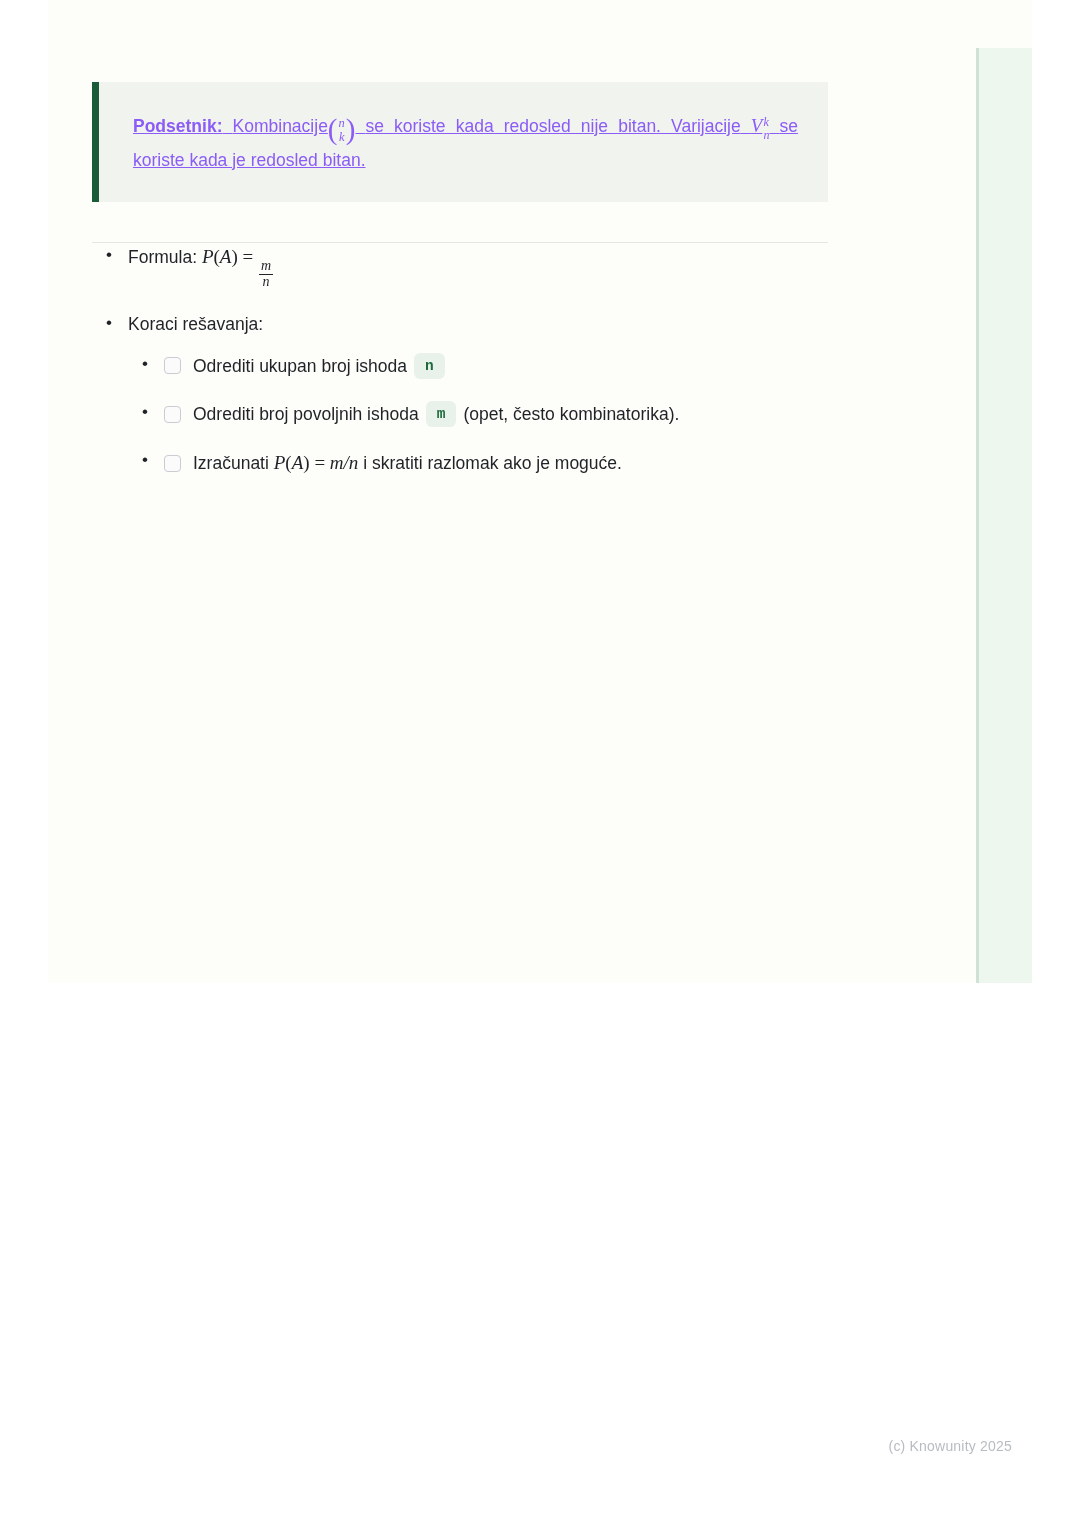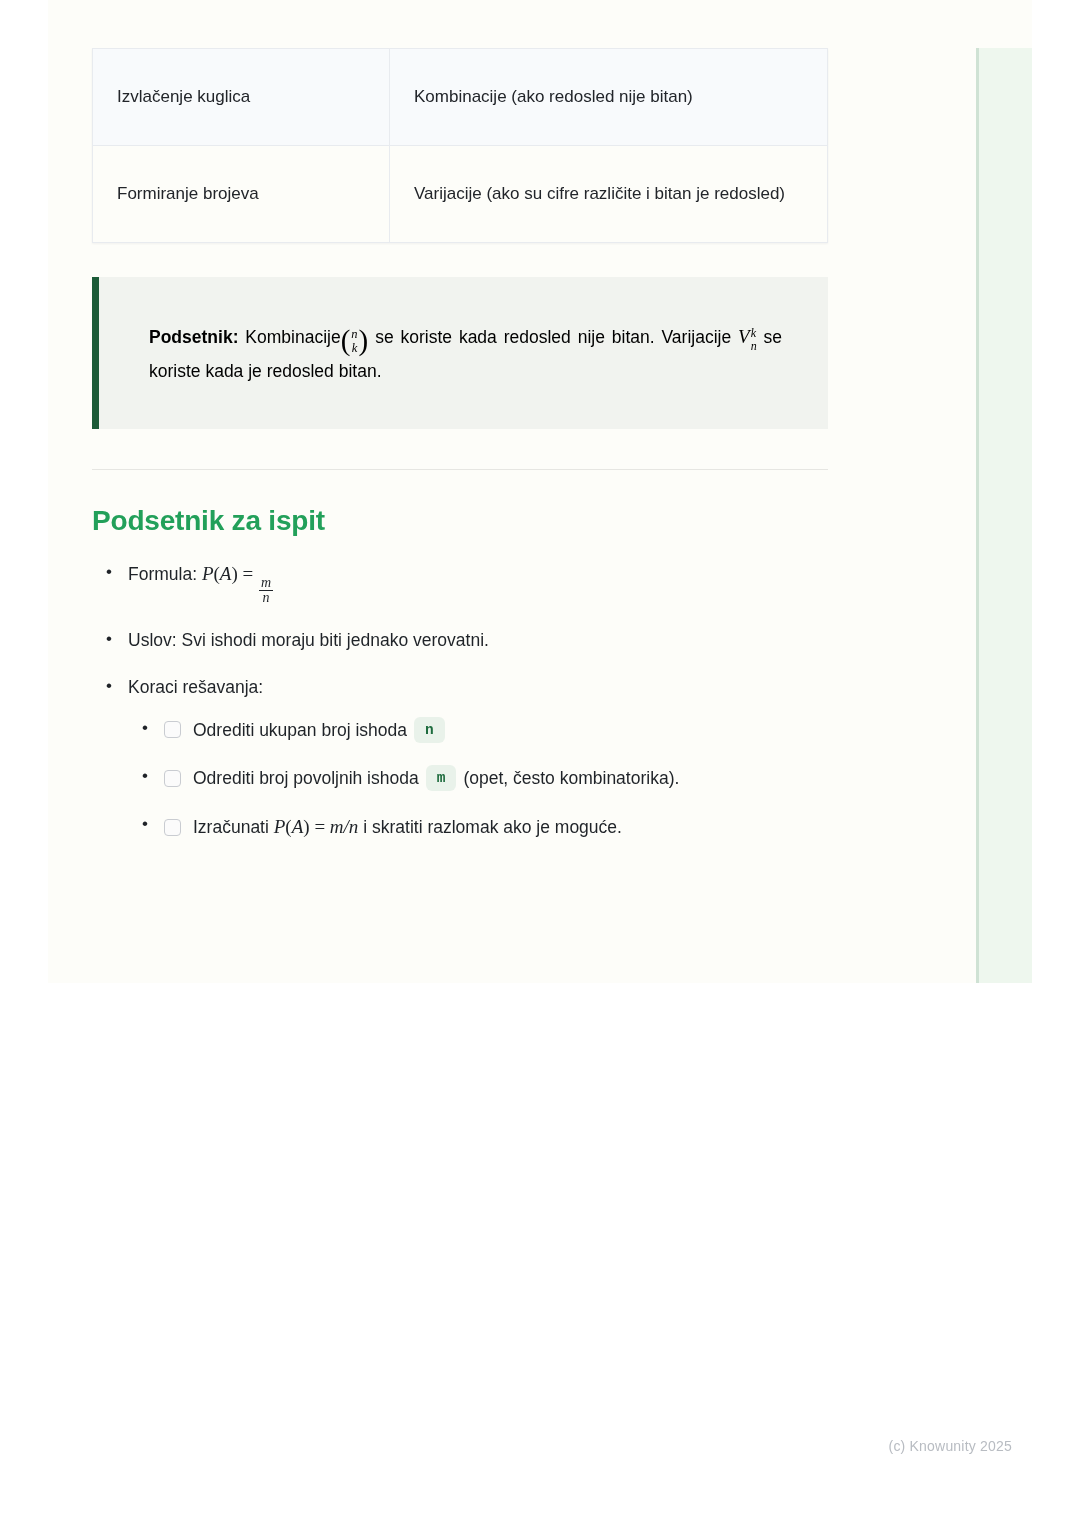--- a/index.html
+++ b/index.html
@@ -66,26 +66,27 @@
   
   .callout {
     margin-top: 34px;
     background: #f1f3ef;
     border-left: 7px solid #1c5b38;
     padding: 26px 30px 26px 34px;
     box-sizing: border-box;
     width: 736px;
   }
   .callout p {
-    margin: 16px;
+    margin: 0;
     font-size: 17.5px;
     line-height: 1.85;
-    color: #000000;
+    color: #8b5cf6;
     text-align: justify;
     text-justify: inter-word;
+    text-decoration: underline;
   }
   .callout b { font-weight: 700; }
 
   
   .divider {
     margin: 40px 0 0 0;
     border: 0;
     border-top: 1px solid #e6e6e2;
     width: 736px;
   }
@@ -240,32 +241,20 @@
 </style>
 </head>
 <body>
 
 <div id="page-card">
 
   <div id="green-strip"></div>
 
   <div id="content">
 
-    <table class="tbl">
-      <tbody>
-        <tr>
-          <td>Izvlačenje kuglica</td>
-          <td>Kombinacije (ako redosled nije bitan)</td>
-        </tr>
-        <tr>
-          <td>Formiranje brojeva</td>
-          <td>Varijacije (ako su cifre različite i bitan je redosled)</td>
-        </tr>
-      </tbody>
-    </table>
 
     <div class="callout">
       <p><b>Podsetnik:</b>
         <span>Kombinacije</span><span class="binom">
             <span class="par">(</span>
             <span class="stack">
               <span>n</span>
               <span>k</span>
             </span>
             <span class="par">)</span>
@@ -274,39 +263,33 @@
         <span class="mth"><span>V</span><span class="subsup">
               <span>k</span>
               <span>n</span>
             </span></span>
         <span>se koriste kada je redosled bitan.</span>
       </p>
     </div>
 
     <hr class="divider">
 
-    <h2 class="sec">Podsetnik za ispit</h2>
 
     <ul class="lv1">
 
       <li>
         <b>Formula:</b>
         <span class="mth"><span>P</span><span class="up">(</span><span>A</span><span class="up">)</span>
           <span class="up">=</span>
           <span class="frac">
               <span>m</span>
               <span>n</span>
             </span></span>
       </li>
 
-      <li>
-        <b>Uslov:</b>
-        <span>Svi ishodi moraju biti</span>
-        <b>jednako verovatni</b><span>.</span>
-      </li>
 
 
 
       <li>
         <b>Koraci rešavanja:</b>
 
         <ul class="lv2">
 
 
           <li>

